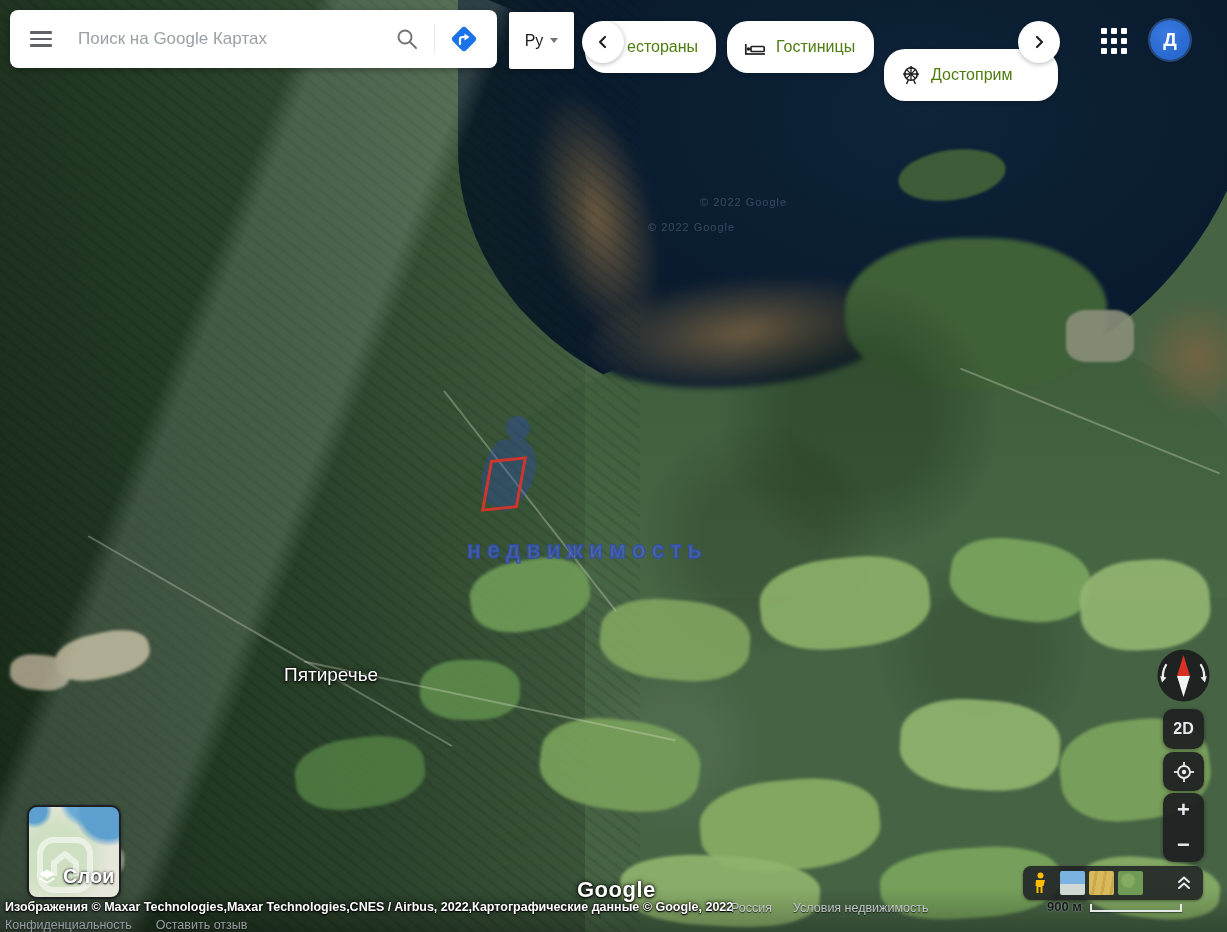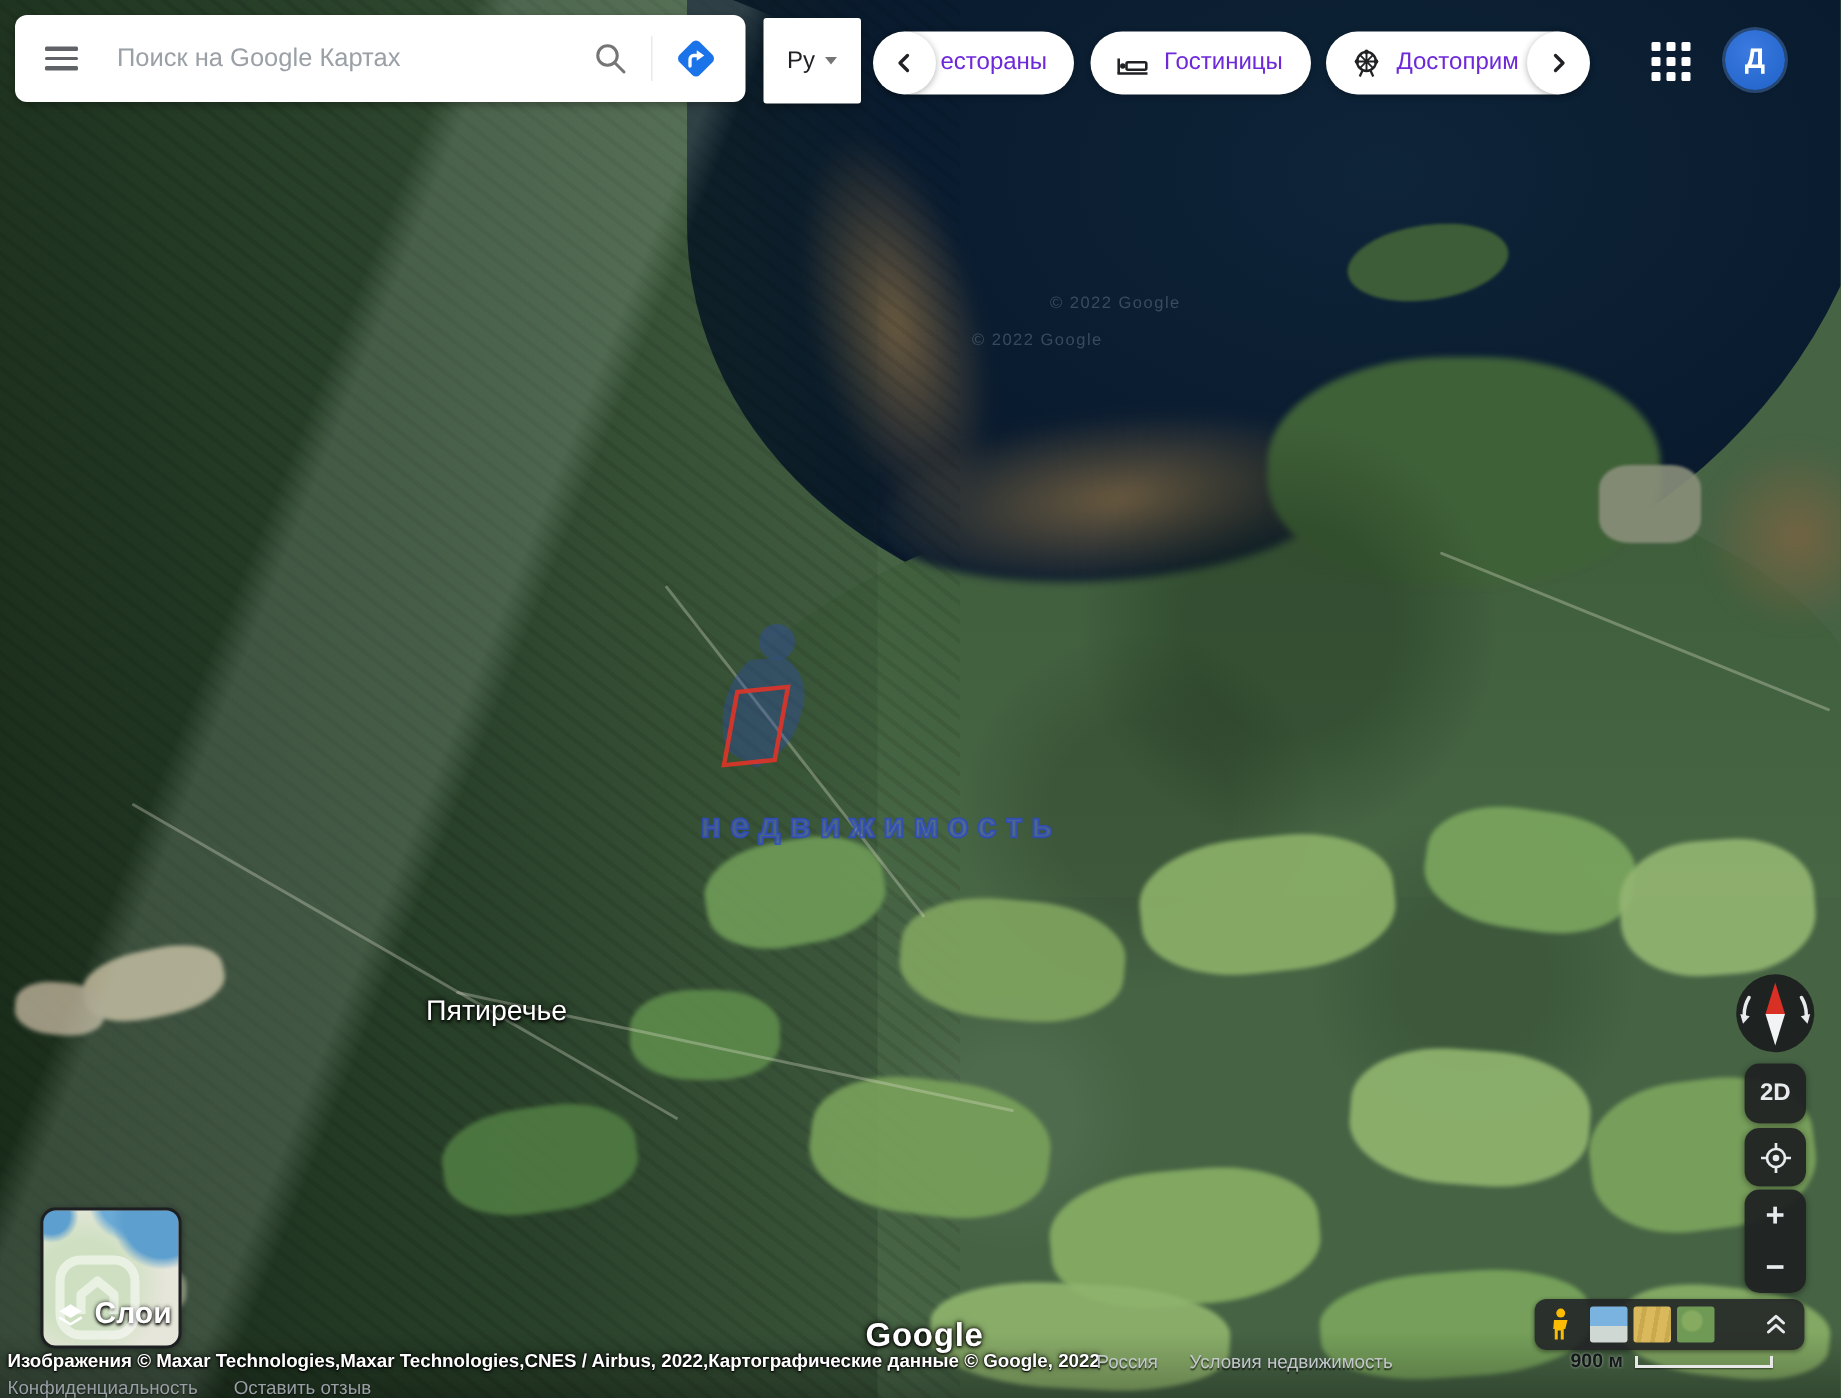--- a/index.html
+++ b/index.html
@@ -82,26 +82,26 @@
   .tb-divider { width:1px; height:30px; background:#e8eaed; margin:0 10px; }
   .directions-btn { background:none; border:none; cursor:pointer; display:flex; padding:2px; }
 
   .lang-box { position:absolute; left:509px; top:12px; width:65px; height:57px; z-index:6;
     background:#fff; border-radius:2px; box-shadow:0 2px 5px rgba(0,0,0,.3);
     display:flex; align-items:center; justify-content:center; gap:7px; cursor:pointer; }
   .lang-label { font-size:16px; color:#202124; }
   .caret-down { width:0; height:0; border-left:4.5px solid transparent; border-right:4.5px solid transparent;
     border-top:5px solid #757575; }
 
-  .chip { position:absolute; top:21px; height:42px; z-index:6; background:#fff; border:none;
+  .chip { position:absolute; top:21px; height:52px; z-index:6; background:#fff; border:none;
     border-radius:21px; box-shadow:0 1px 4px rgba(0,0,0,.25); display:flex; align-items:center;
-    gap:9px; font-size:16px; color:#6d28d9; cursor:pointer; font-family:"Liberation Sans", sans-serif; }
+    gap:9px; font-size:16px; color:#4d7c0f; cursor:pointer; font-family:"Liberation Sans", sans-serif; }
   .chip-restaurants { left:585px; width:131px; padding-left:42px; }
   .chip-hotels { left:727px; width:147px; padding-left:16px; }
-  .chip-sights { left:884px; width:174px; padding-left:16px; overflow:hidden; white-space:nowrap; }
+  .chip-sights { left:884px; width:174px; padding-left:16px; overflow:hidden; white-space:nowrap;margin-top:28px; }
   .nav-circle { position:absolute; top:21px; width:42px; height:42px; z-index:7; background:#fff;
     border:none; border-radius:50%; box-shadow:0 1px 5px rgba(0,0,0,.3); cursor:pointer;
     display:flex; align-items:center; justify-content:center; }
   .nav-circle svg { display:block; }
   .back-circle { left:582px; }
   .fwd-circle { left:1018px; }
 
   .apps-grid { position:absolute; left:1101px; top:28px; width:26px; height:26px; z-index:6;
     display:grid; grid-template-columns:repeat(3,1fr); gap:3.5px; cursor:pointer; }
   .apps-grid i { background:#fff; border-radius:1px; }

